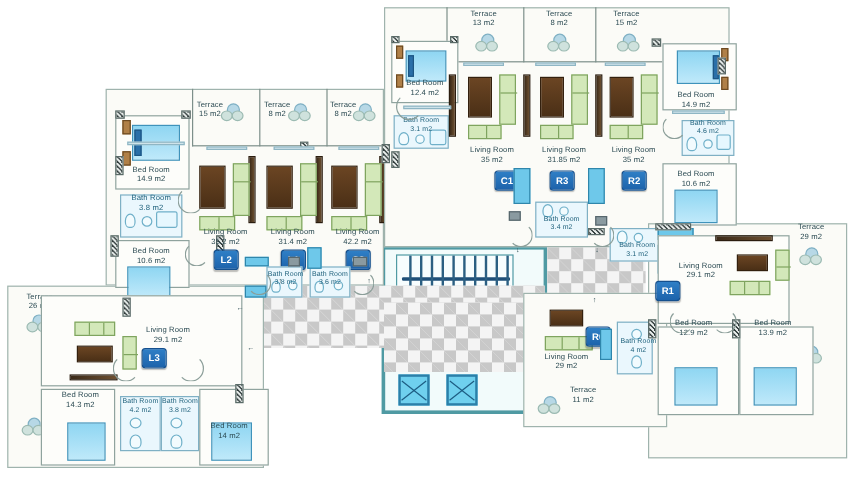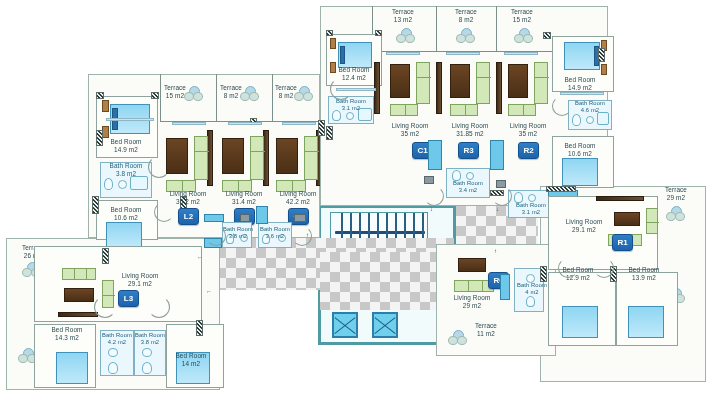--- a/index.html
+++ b/index.html
@@ -403,21 +403,21 @@
   <div class="table" style="left:614px;top:212px;width:26px;height:14px;"></div>
   <div class="sofa" style="left:646px;top:208px;width:12px;height:26px;">
       <span class="seg" style="left:0;top:13px;height:1px;width:12px;background:#7fa45f;"></span>
     </div>
   <div class="sofa" style="left:608px;top:234px;width:34px;height:12px;">
       <span class="seg" style="left:11px;"></span>
       <span class="seg" style="left:23px;"></span>
     </div>
   <div class="lbl" style="left:556px;top:218px;width:56px;">Living Room
 29.1 m2</div>
-  <div class="badge" style="left:612px;top:234px;">R1</div>
+  <div class="badge" style="left:546px;top:234px;">R1</div>
 
   <div class="room" style="left:548px;top:272px;width:68px;height:74px;border:1px solid #8fa39e;"></div>
   <div class="bed" style="left:562px;top:306px;width:36px;height:32px;"></div>
   <div class="lbl" style="left:550px;top:266px;width:56px;">Bed Room
 12.9 m2</div>
 
   <div class="room" style="left:616px;top:272px;width:62px;height:74px;border:1px solid #8fa39e;"></div>
   <div class="bed" style="left:628px;top:306px;width:36px;height:32px;"></div>
   <div class="lbl" style="left:616px;top:266px;width:56px;">Bed Room
 13.9 m2</div>

